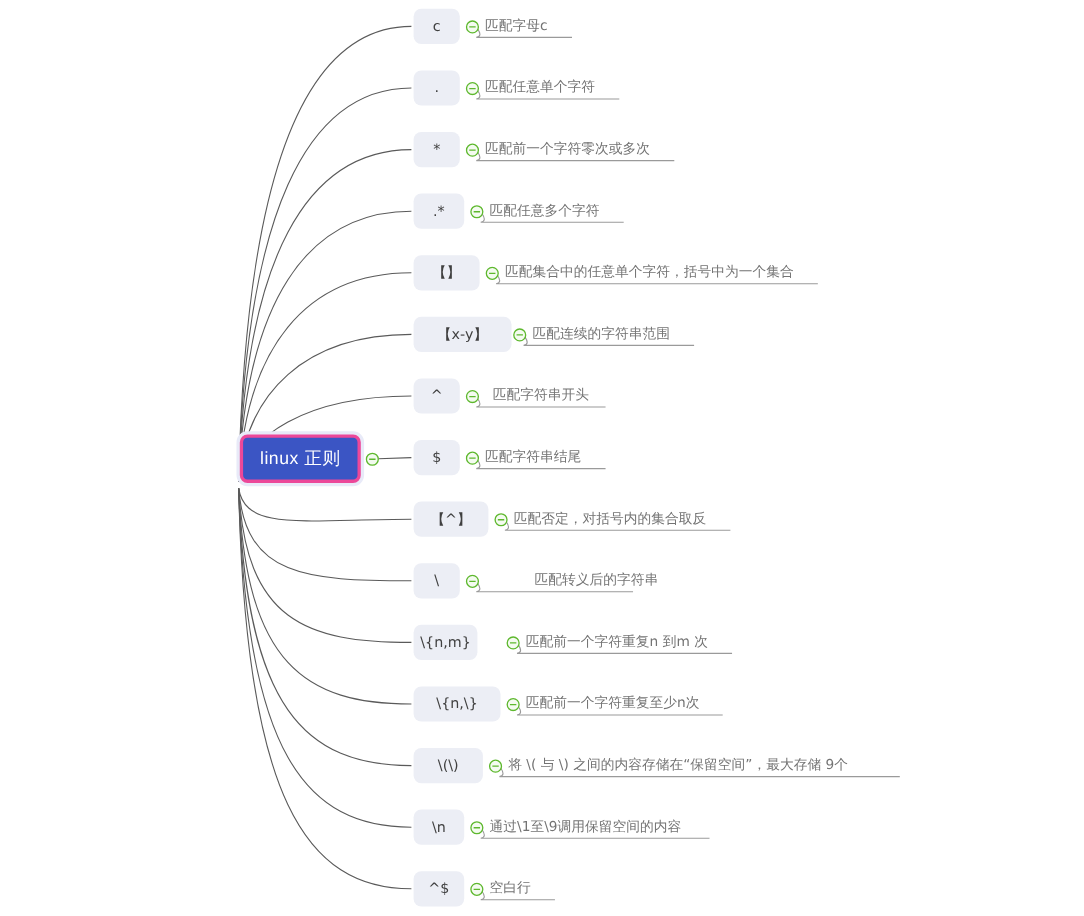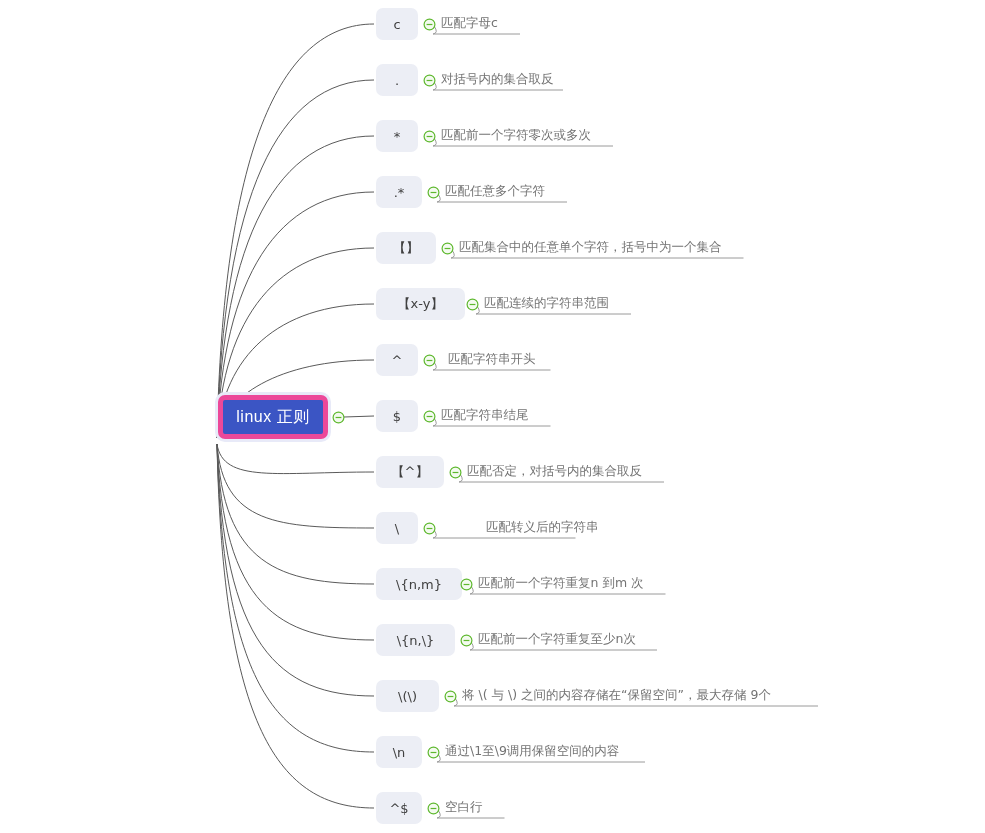--- a/index.html
+++ b/index.html
@@ -33,21 +33,21 @@
   }
   .root-ring {
     border: 3px solid #e8eaf8;
     border-radius: 10px;
     padding: 0;
     background: #e8eaf8;
     box-sizing: border-box;
   }
   .root-box {
     background: #3b55c4;
-    border: 5px solid #ec4899;
+    border: 3px solid #ec4899;
     border-radius: 7px;
     color: #ffffff;
     font-size: 16px;
     letter-spacing: 0.5px;
     display: flex;
     align-items: center;
     justify-content: center;
     box-sizing: border-box;
   }
 
@@ -151,21 +151,21 @@
       <div class="desc" style="left: 441px; top: 15px;">匹配字母c</div>
       <div class="topic" style="left: 376px; top: 64px; width: 42px;">
         <span>.</span>
       </div>
       <div class="collapse-icon" style="left: 422.5px; top: 73.5px;">
         <svg viewBox="0 0 13 13" width="13" height="13">
           <circle cx="6.5" cy="6.5" r="5.4" fill="#f4fbf0" stroke="#5eb82e" stroke-width="1.2"></circle>
           <line x1="3.6" y1="6.5" x2="9.4" y2="6.5" stroke="#5eb82e" stroke-width="1.2"></line>
         </svg>
       </div>
-      <div class="desc" style="left: 441px; top: 71px;">对括号内的集合取反</div>
+      <div class="desc" style="left: 441px; top: 71px;">匹配任意单个字符</div>
       <div class="topic" style="left: 376px; top: 120px; width: 42px;">
         <span>*</span>
       </div>
       <div class="collapse-icon" style="left: 422.5px; top: 129.5px;">
         <svg viewBox="0 0 13 13" width="13" height="13">
           <circle cx="6.5" cy="6.5" r="5.4" fill="#f4fbf0" stroke="#5eb82e" stroke-width="1.2"></circle>
           <line x1="3.6" y1="6.5" x2="9.4" y2="6.5" stroke="#5eb82e" stroke-width="1.2"></line>
         </svg>
       </div>
       <div class="desc" style="left: 441px; top: 127px;">匹配前一个字符零次或多次</div>
@@ -232,21 +232,21 @@
       <div class="topic" style="left: 376px; top: 512px; width: 42px;">
         <span>\</span>
       </div>
       <div class="collapse-icon" style="left: 422.5px; top: 521.5px;">
         <svg viewBox="0 0 13 13" width="13" height="13">
           <circle cx="6.5" cy="6.5" r="5.4" fill="#f4fbf0" stroke="#5eb82e" stroke-width="1.2"></circle>
           <line x1="3.6" y1="6.5" x2="9.4" y2="6.5" stroke="#5eb82e" stroke-width="1.2"></line>
         </svg>
       </div>
       <div class="desc" style="left: 441px; top: 519px; margin-left: 45px;">匹配转义后的字符串</div>
-      <div class="topic" style="left: 376px; top: 568px; width: 86px;">
+      <div class="topic" style="left: 376px; top: 568px; width: 58px;">
         <span>\{n,m}</span>
       </div>
       <div class="collapse-icon" style="left: 459.5px; top: 577.5px;">
         <svg viewBox="0 0 13 13" width="13" height="13">
           <circle cx="6.5" cy="6.5" r="5.4" fill="#f4fbf0" stroke="#5eb82e" stroke-width="1.2"></circle>
           <line x1="3.6" y1="6.5" x2="9.4" y2="6.5" stroke="#5eb82e" stroke-width="1.2"></line>
         </svg>
       </div>
       <div class="desc" style="left: 478px; top: 575px; text-align: center;">匹配前一个字符重复n 到m 次</div>
       <div class="topic" style="left: 376px; top: 624px; width: 79px;">

